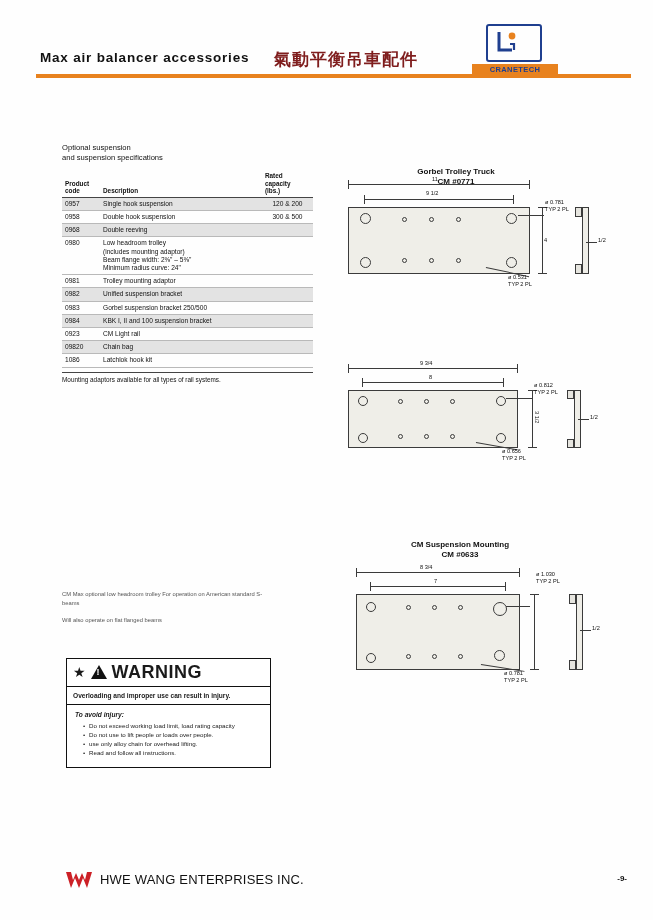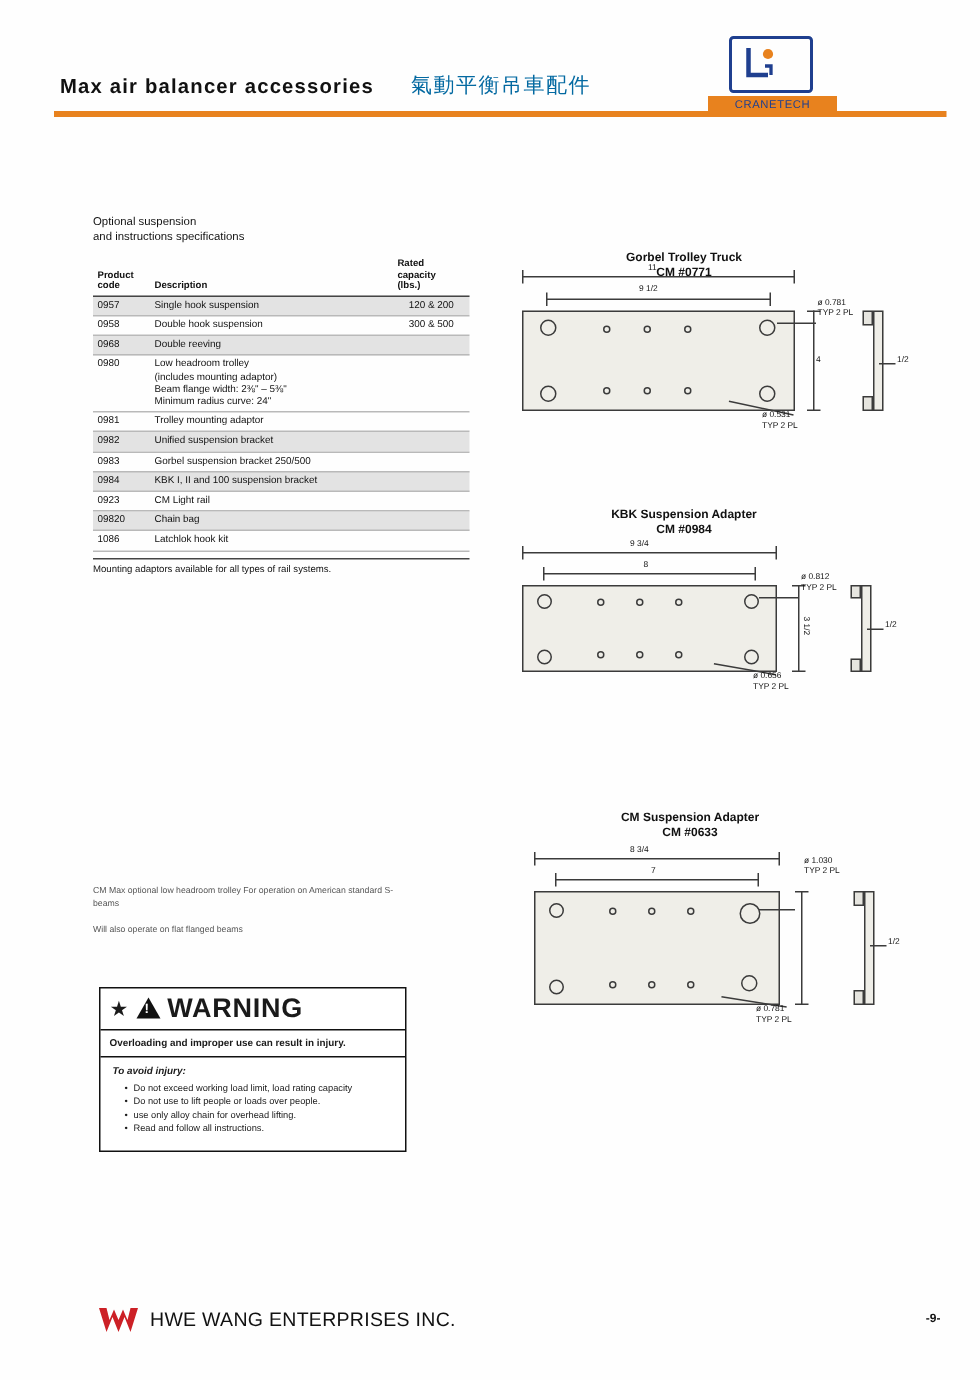--- a/index.html
+++ b/index.html
@@ -24,22 +24,22 @@
     left: 36px; top: 74px; width: 595px; height: 4px;
     background: #E8821E;
   }
   #header-title-en {
     position: absolute; left: 40px; top: 50px;
     font-size: 13.5px; font-weight: bold; letter-spacing: 0.8px;
     color: #111;
   }
   #header-title-cn {
     position: absolute; left: 274px; top: 48px;
-    font-size: 14px; font-weight: normal; letter-spacing: 1px;
-    color: #0369a1;
+    font-size: 17px; font-weight: bold; letter-spacing: 1px;
+    color: #7f1d1d;
     font-family: "DejaVu Sans", sans-serif;
   }
   
   #logo {
     position: absolute; right: 22px; top: 24px;
     width: 86px; height: 52px;
   }
   #logo-box {
     position: absolute; left: 14px; top: 0; width: 56px; height: 38px;
     border: 2.5px solid #1f3f8f;
@@ -49,21 +49,21 @@
     position: absolute; left: 24px; top: 6px;
     width: 22px; height: 24px;
   }
   #logo-bar {
     position: absolute; left: 0; top: 40px; width: 86px; height: 10px;
     background: #E8821E;
   }
   #logo-text {
     position: absolute; left: 0; top: 39.5px; width: 86px;
     text-align: center;
-    font-size: 7.5px; font-weight: normal; color: #1f3f8f;
+    font-size: 7.5px; font-weight: bold; color: #1f3f8f;
     letter-spacing: 0.4px;
     line-height: 11px;
   }
 
   
   #spec {
     position: absolute; left: 62px; top: 143px; width: 251px;
   }
   #spec-title {
     font-size: 7.6px; font-weight: normal; line-height: 9.5px;
@@ -207,21 +207,21 @@
       <circle cx="16" cy="6" r="3.4" fill="#E8821E"></circle>
     </svg>
     <div id="logo-bar"></div>
     <div id="logo-text">CRANETECH</div>
   </div>
 </div>
 
 <div id="spec">
   <div id="spec-title">
     <div>Optional suspension</div>
-    <div>and instructions specifications</div>
+    <div>and suspension specifications</div>
   </div>
 
   <table class="spec-table">
     <thead>
       <tr>
         <th class="code">
           <div>Product</div>
           <div>code</div>
         </th>
         <th>Description</th>
@@ -386,24 +386,20 @@
   <div class="dimtxt" style="left:172px; top:126px;">TYP 2 PL</div>
 
   <div class="sideview" style="left:246px; top:52px; width:7px; height:67px;"></div>
   <div class="sideview" style="left:239px; top:52px; width:7px; height:10px; background:#e6e5df;"></div>
   <div class="sideview" style="left:239px; top:109px; width:7px; height:10px; background:#e6e5df;"></div>
   <div class="dimtxt" style="left:262px; top:82px;">1/2</div>
   <div class="dimline" style="left:250px; top:87px; width:11px;"></div>
 </div>
 
 <div class="dwg" id="dwg2" style="left:336px; top:338px; width:300px; height:130px;">
-  <div class="dwg-title" style="width:220px; left:10px; position:absolute; top:0;">
-    <div>KBK Suspension Adapter</div>
-    <div>CM #0984</div>
-  </div>
 
   <div class="dimline" style="left:12px; top:30px; width:170px;"></div>
   <div class="dimvert" style="left:12px; top:26px; height:9px;"></div>
   <div class="dimvert" style="left:181px; top:26px; height:9px;"></div>
   <div class="dimtxt" style="left:84px; top:22px;">9 3/4</div>
 
   <div class="dimline" style="left:26px; top:44px; width:142px;"></div>
   <div class="dimvert" style="left:26px; top:40px; height:9px;"></div>
   <div class="dimvert" style="left:167px; top:40px; height:9px;"></div>
   <div class="dimtxt" style="left:93px; top:36px;">8</div>
@@ -435,21 +431,21 @@
 
   <div class="sideview" style="left:238px; top:52px; width:7px; height:58px;"></div>
   <div class="sideview" style="left:231px; top:52px; width:7px; height:9px; background:#e6e5df;"></div>
   <div class="sideview" style="left:231px; top:101px; width:7px; height:9px; background:#e6e5df;"></div>
   <div class="dimtxt" style="left:254px; top:76px;">1/2</div>
   <div class="dimline" style="left:242px; top:81px; width:11px;"></div>
 </div>
 
 <div class="dwg" id="dwg3" style="left:336px; top:540px; width:300px; height:140px;">
   <div class="dwg-title" style="width:228px; left:10px; position:absolute; top:0;">
-    <div>CM Suspension Adapter</div>
+    <div>CM Suspension Mounting</div>
     <div>CM #0633</div>
   </div>
 
   <div class="dimline" style="left:20px; top:32px; width:164px;"></div>
   <div class="dimvert" style="left:20px; top:28px; height:9px;"></div>
   <div class="dimvert" style="left:183px; top:28px; height:9px;"></div>
   <div class="dimtxt" style="left:84px; top:24px;">8 3/4</div>
 
   <div class="dimline" style="left:34px; top:46px; width:136px;"></div>
   <div class="dimvert" style="left:34px; top:42px; height:9px;"></div>

